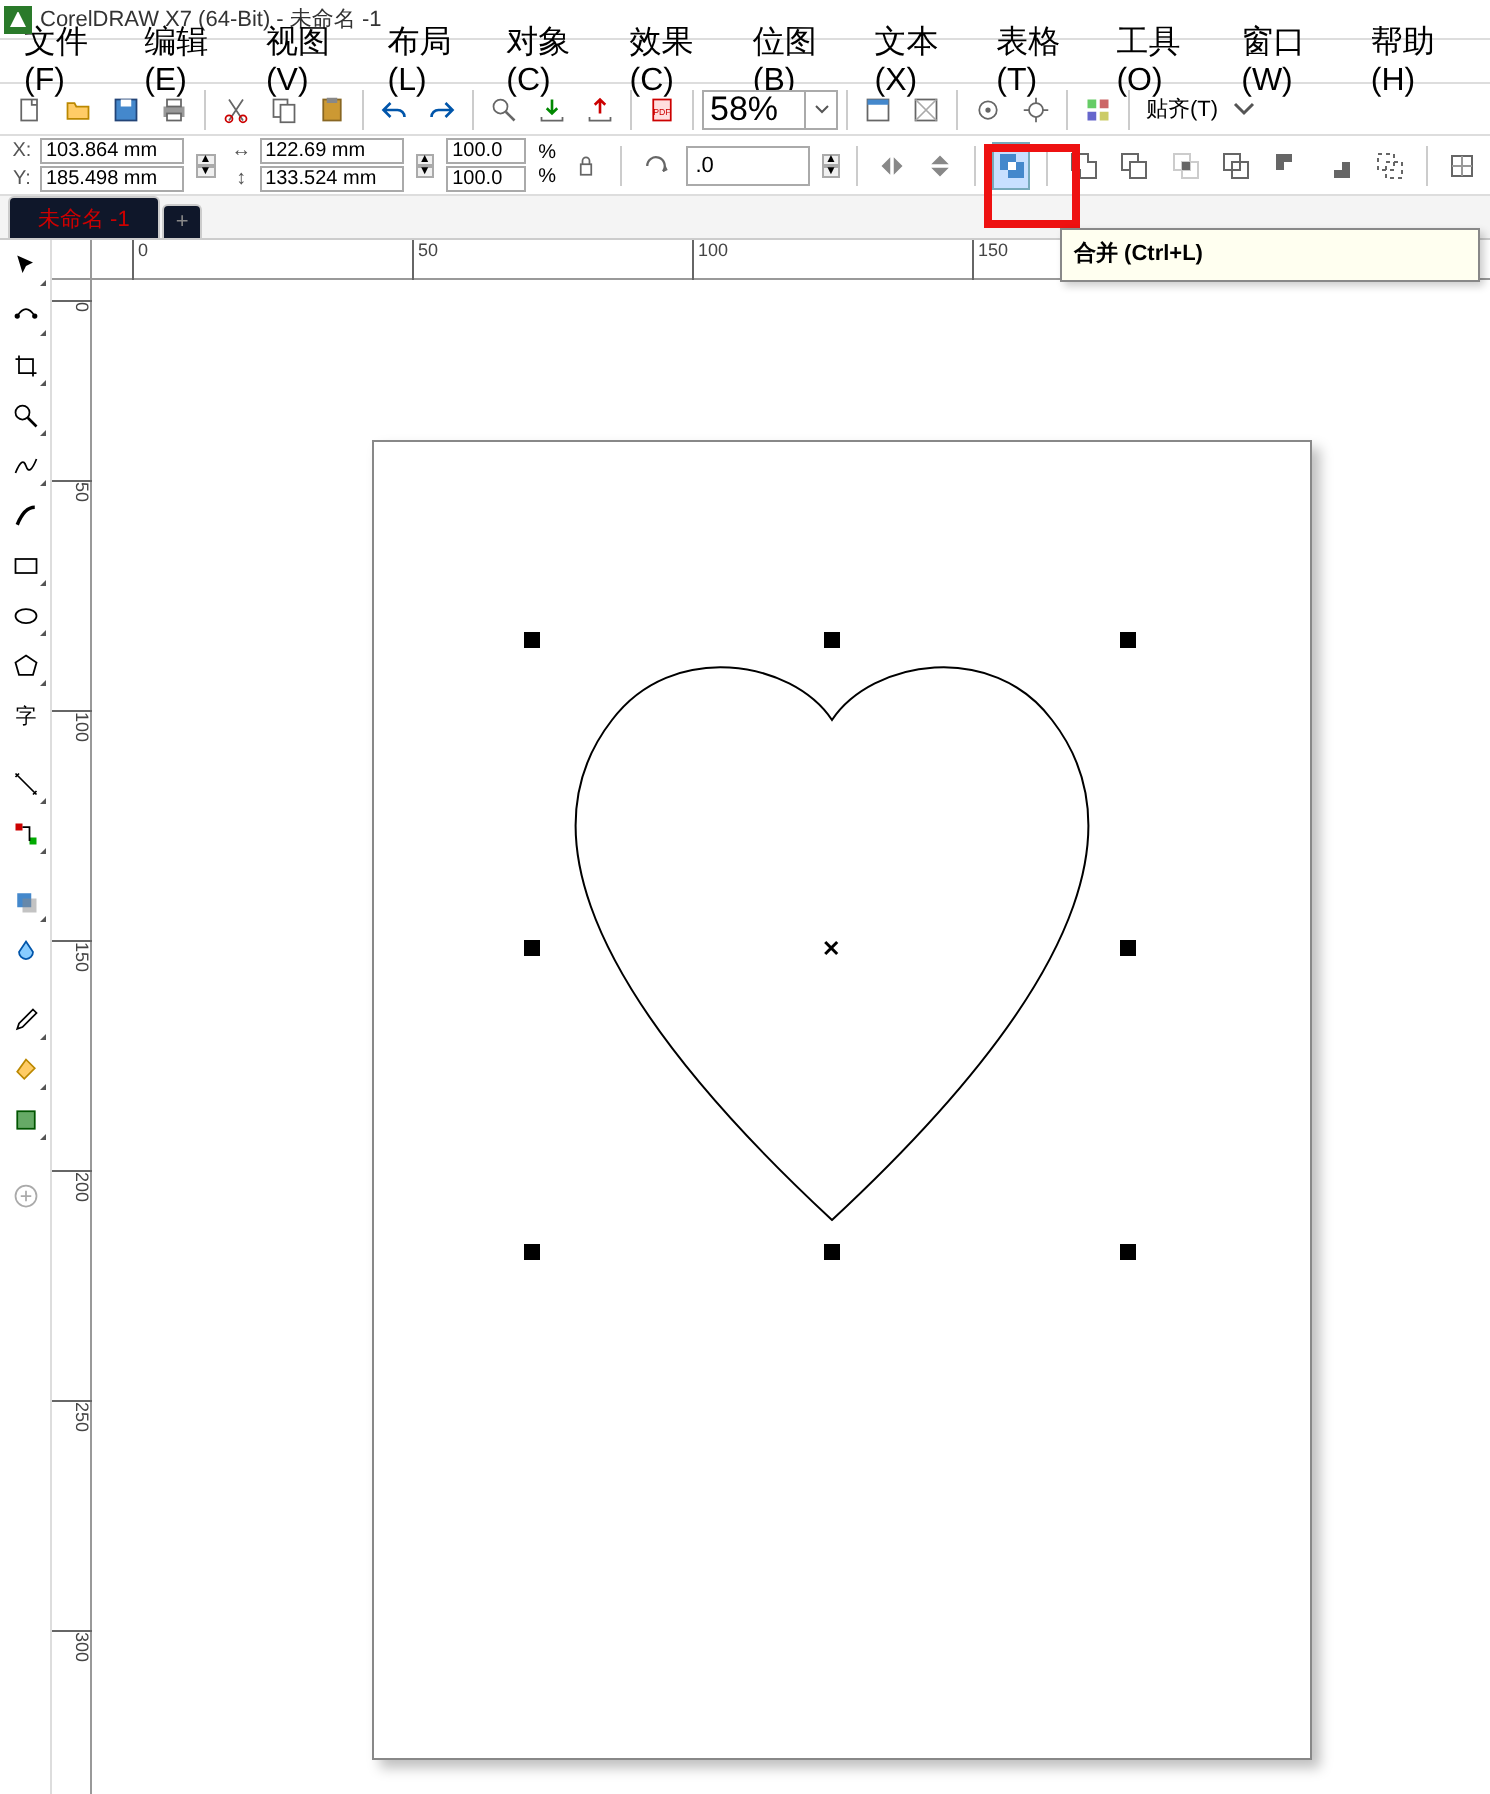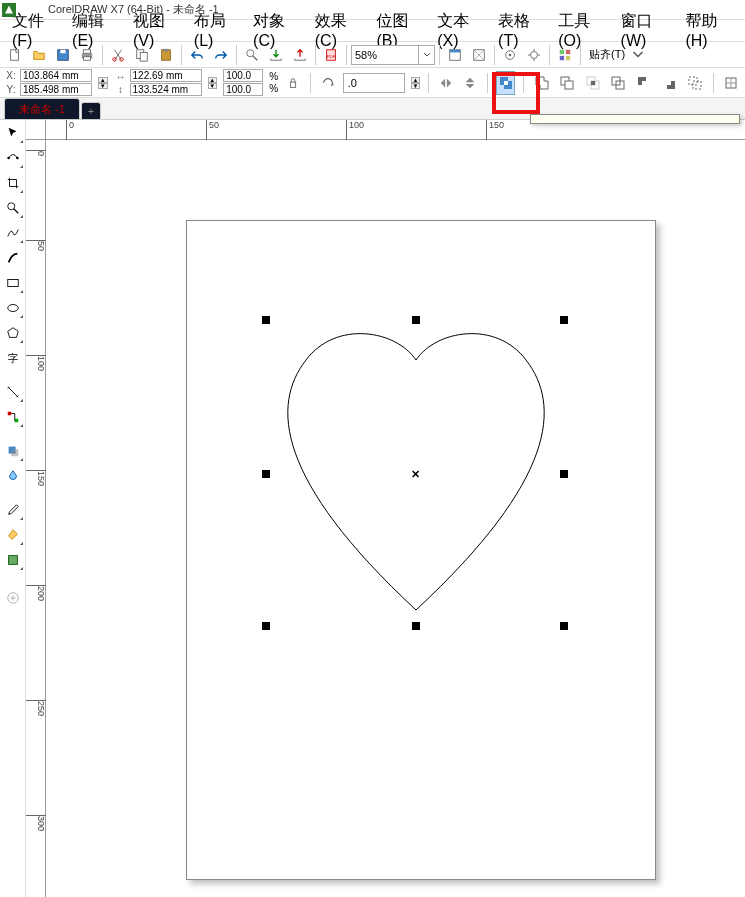--- a/index.html
+++ b/index.html
@@ -1,28 +1,28 @@
 <!DOCTYPE html>
 <html><head>
 <meta charset="utf-8">
 <style>
 * { box-sizing: border-box; margin: 0; padding: 0; }
 body { font-family: "Microsoft YaHei", "SimSun", Arial, sans-serif; font-size: 12px; background: #fff; color: #000; width: 745px; height: 897px; overflow: hidden; position: relative; }
-.titlebar { background: #fff; border-bottom: 1px solid #ddd; height: 20px; display: flex; align-items: center; padding-left: 2px; gap: 28px; }
+.titlebar { background: #fff; border-bottom: 1px solid #ddd; height: 20px; display: flex; align-items: center; padding-left: 2px; }
 .titlebar .logo { width: 14px; height: 14px; background: #2a7a2a; display: inline-block; margin-right: 4px; position: relative; }
 .titlebar .logo::after { content: ""; position: absolute; inset: 3px; background: #fff; clip-path: polygon(50% 0,100% 100%,0 100%); }
 .titlebar-text { font-size: 11px; color: #333; }
 .menubar { height: 22px; display: flex; align-items: center; padding: 0 6px; border-bottom: 1px solid #ddd; gap: 2px; }
 .menubar .menu-item { padding: 2px 6px; font-size: 16px; cursor: default; }
 .toolbar { height: 26px; display: flex; align-items: center; padding: 0 4px; border-bottom: 1px solid #ddd; gap: 2px; }
 .tbtn { width: 22px; height: 22px; display: flex; align-items: center; justify-content: center; border: 1px solid transparent; cursor: default; }
 .tbtn svg { width: 14px; height: 14px; }
 .sep { width: 1px; height: 20px; background: #ccc; margin: 0 2px; }
 .zoom-combo { height: 20px; display: flex; }
-.zoom-combo input { width: 68px; border: 1px solid #aaa; font-size: 11px; padding: 0 3px; }
+.zoom-combo input { width: 52px; border: 1px solid #aaa; font-size: 17px; padding: 0 3px; }
 .zoom-combo .dd { width: 16px; border: 1px solid #aaa; border-left: 0; display: flex; align-items: center; justify-content: center; }
 .propbar { height: 30px; display: flex; align-items: center; padding: 0 4px; border-bottom: 1px solid #ddd; gap: 6px; }
 .coord-block { display: flex; flex-direction: column; gap: 1px; }
 .coord-row { display: flex; align-items: center; gap: 2px; font-size: 10px; }
 .coord-row .lbl { width: 14px; text-align: center; color: #555; }
 .coord-row input { width: 72px; height: 13px; border: 1px solid #aaa; font-size: 10px; padding: 0 2px; }
 .spinner { width: 12px; display: flex; flex-direction: column; }
 .spinner div { height: 6px; border: 1px solid #aaa; background: #f0f0f0; font-size: 6px; line-height: 4px; text-align: center; }
 .pct-col { display:flex; flex-direction:column; gap:1px; }
 .pct-col input { width: 40px; height: 13px; border: 1px solid #aaa; font-size: 10px; padding: 0 2px; }
@@ -342,20 +342,21 @@
 </div>
 
 <div class="highlight-box"></div>
 
 <div class="doc-tabs">
   <div class="doc-tab">未命名 -1</div>
   <div class="doc-tab add">+</div>
 </div>
 
 <div class="tooltip">
+  <div class="tt-title">合并 (Ctrl+L)</div>
 </div>
 
 <div class="workspace">
 
   <div class="toolbox">
     <div class="tool">
         <svg viewBox="0 0 16 16">
           <path d="M3 2l3 10 2-4 4-2z" fill="#000"></path>
         </svg>
         <span class="fly"></span>

